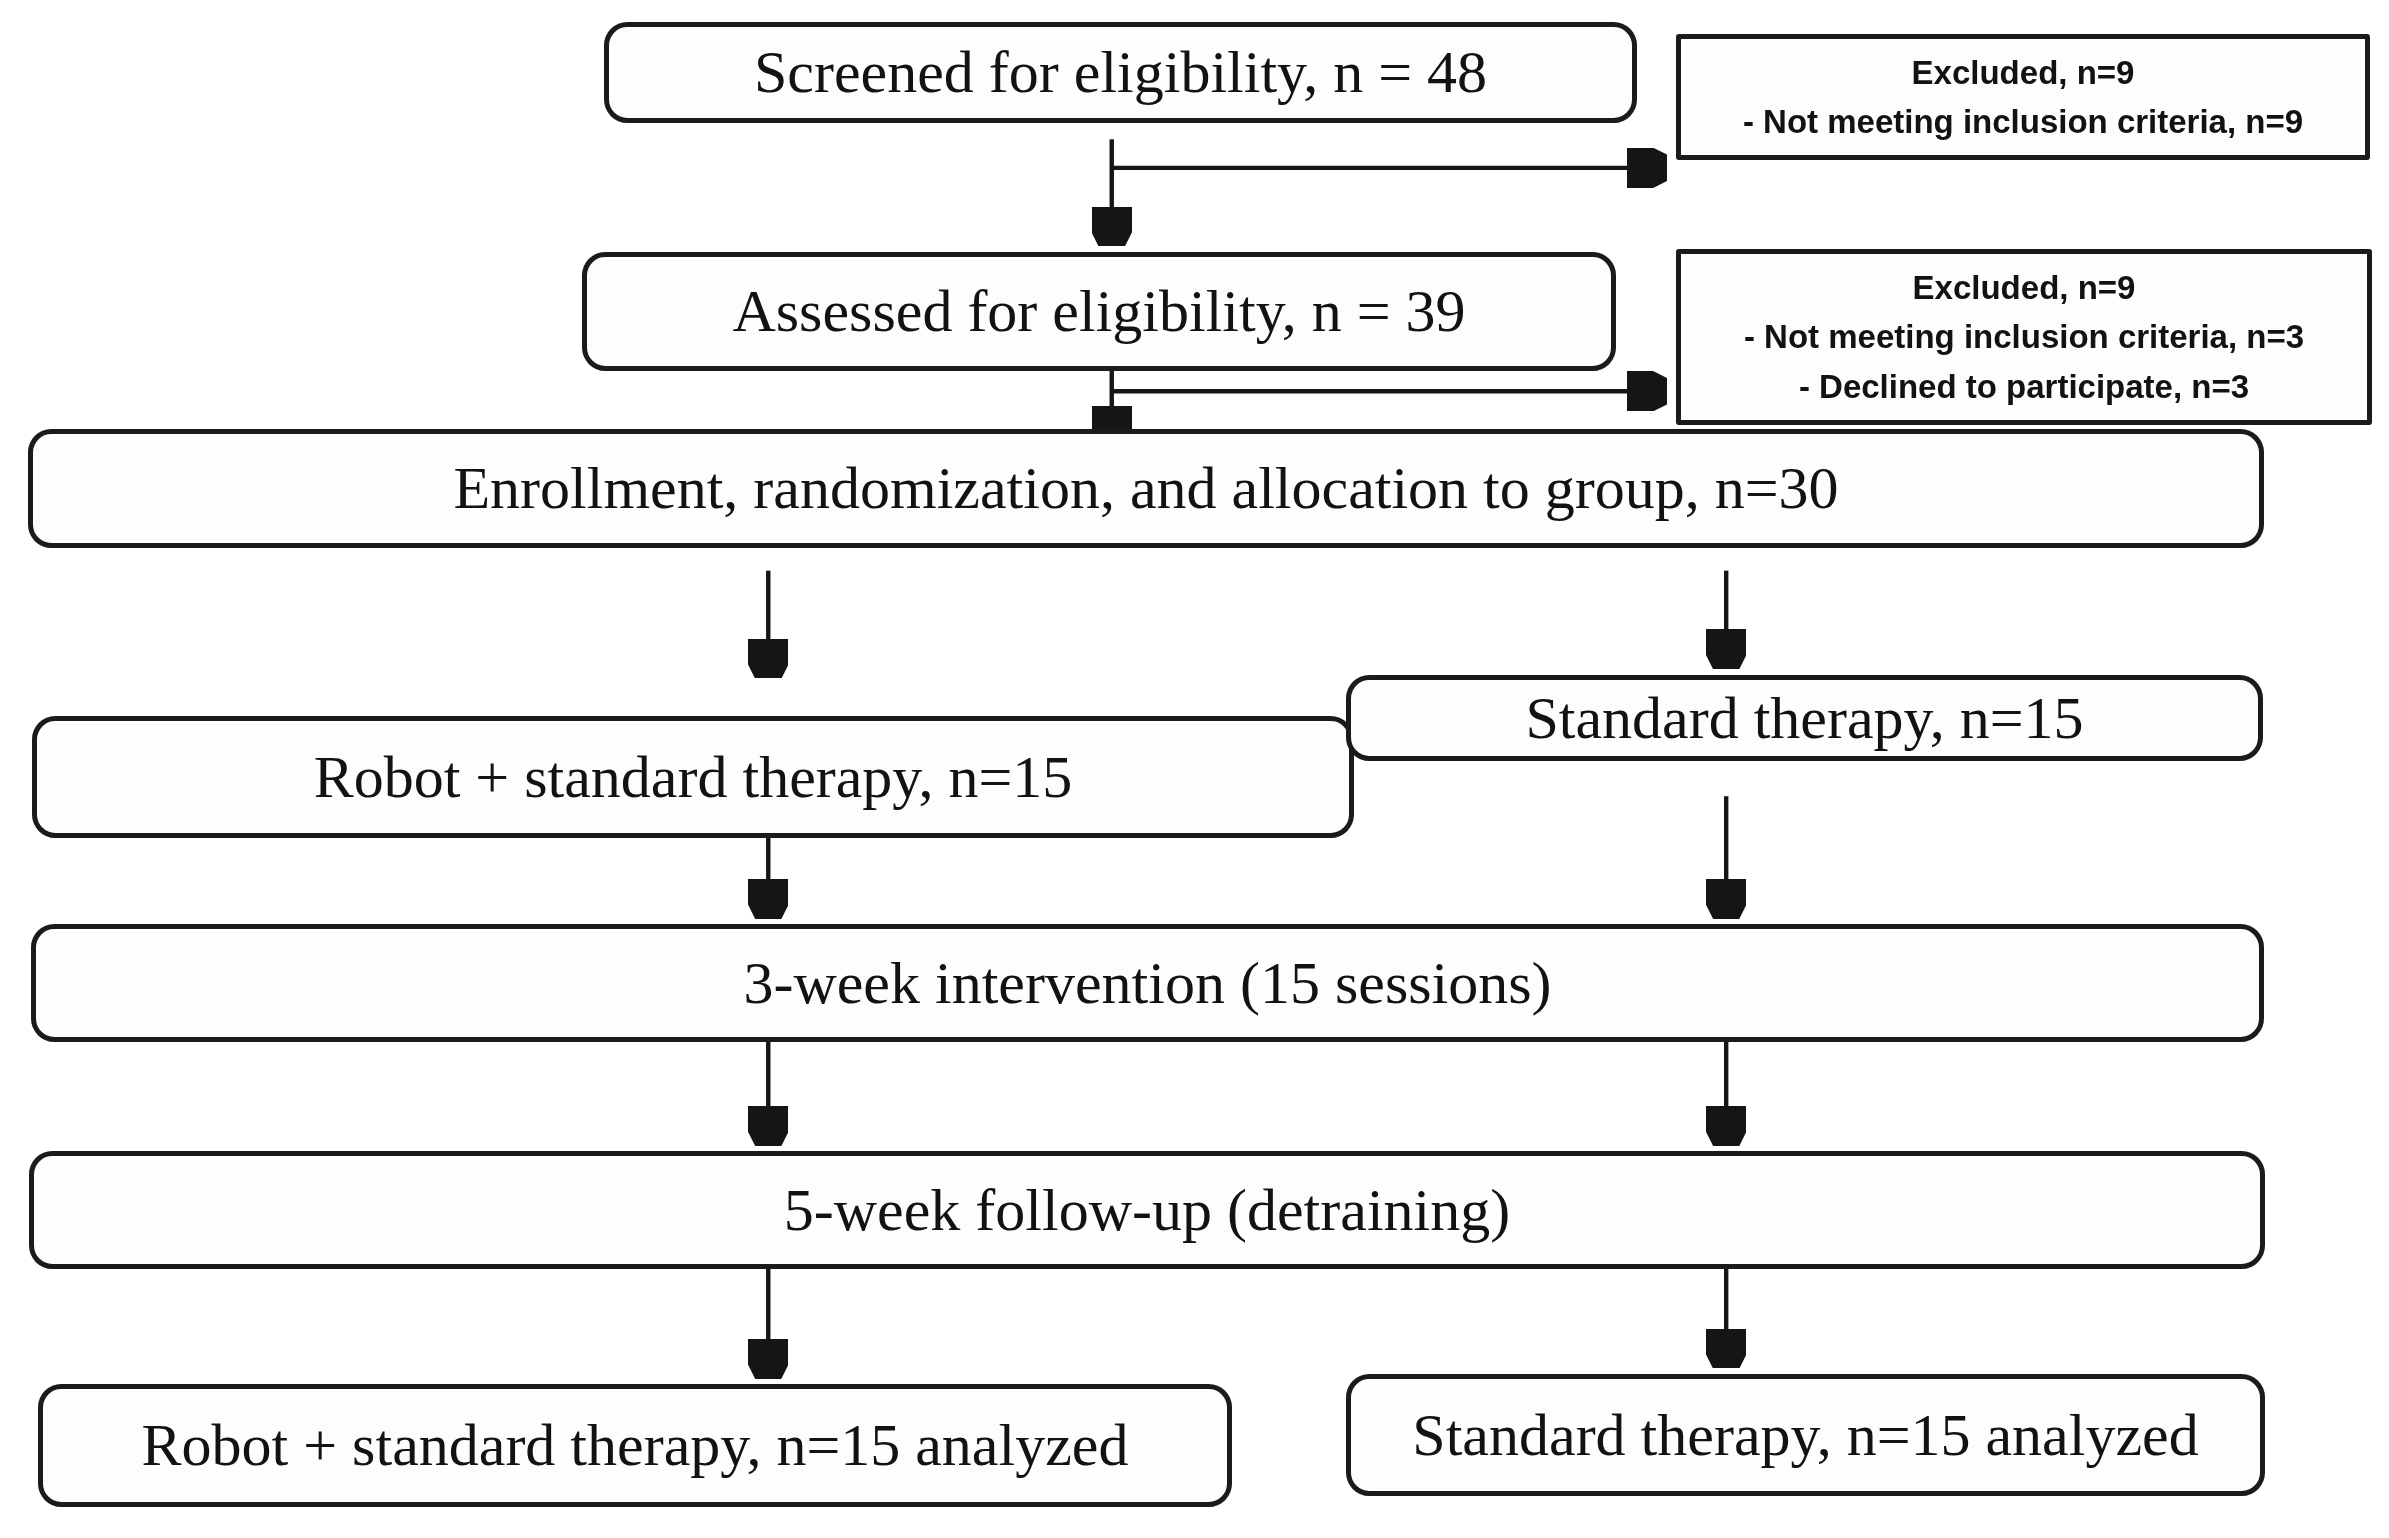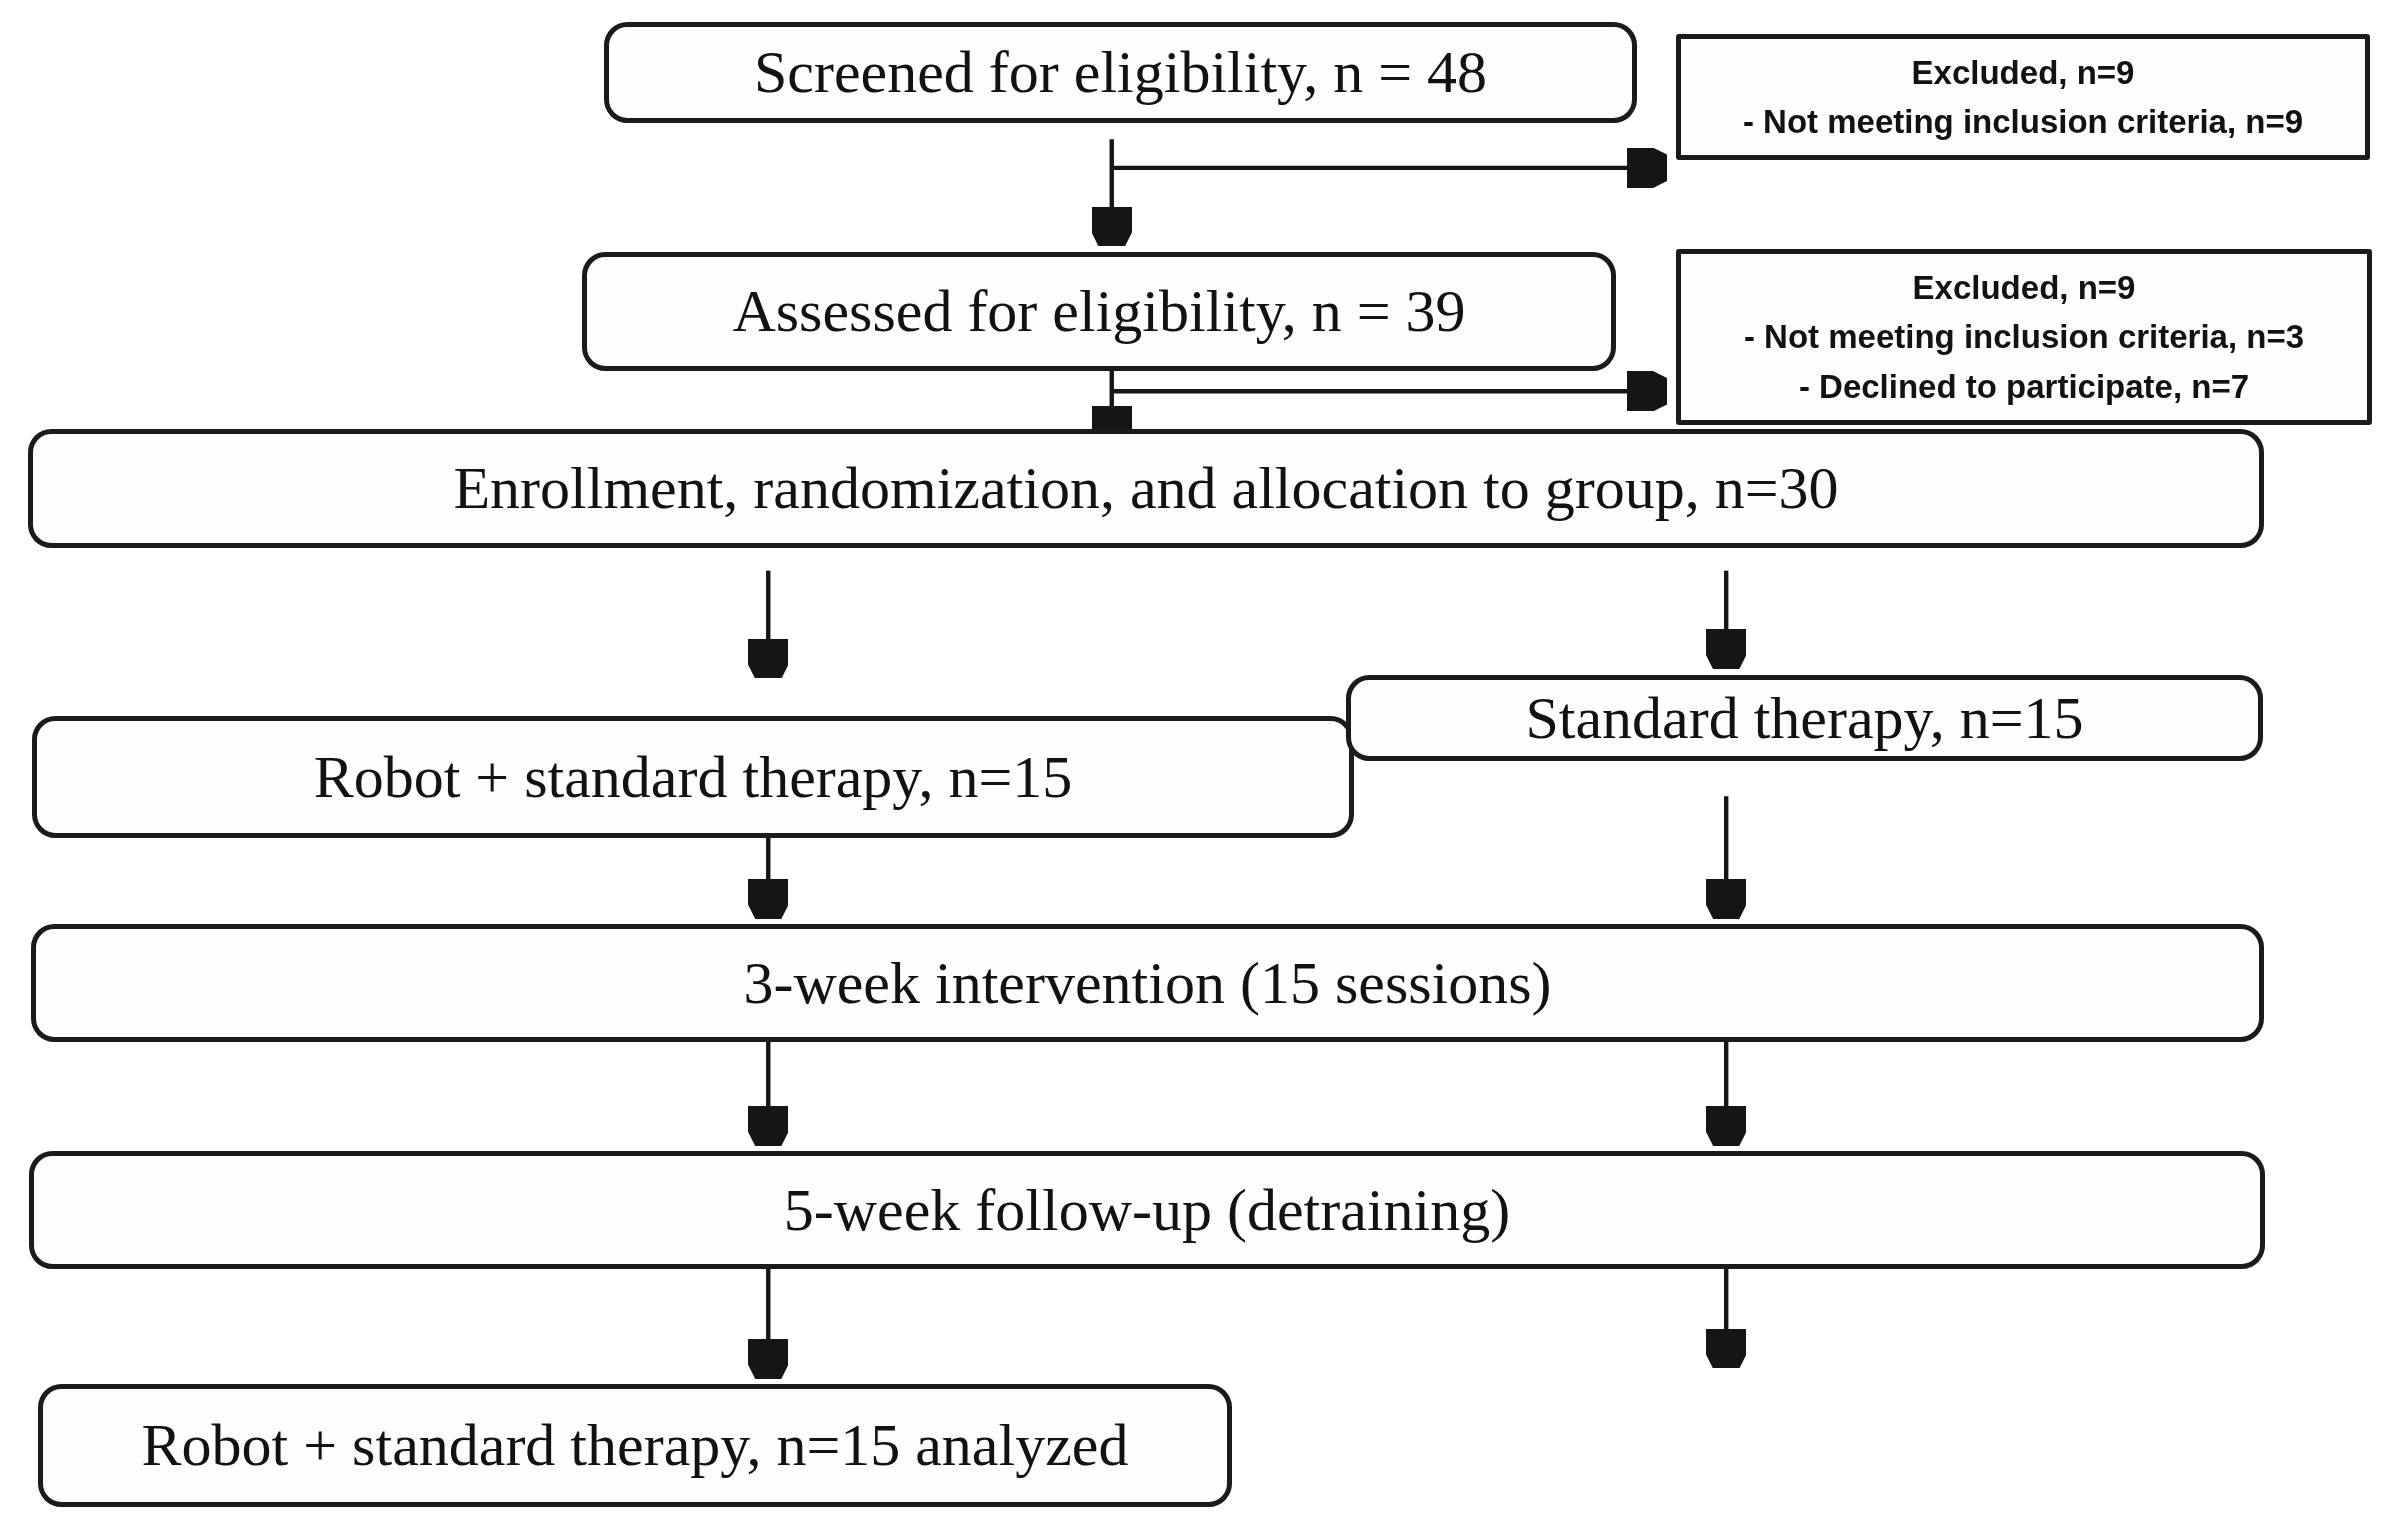--- a/index.html
+++ b/index.html
@@ -83,30 +83,31 @@
   <div class="box box--excluded" style="left:1676px; top:34px; width:694px; height:126px;">
     <div>Excluded, n=9</div>
     <div>- Not meeting inclusion criteria, n=9</div>
   </div>
 
   <div class="box" style="left:582px; top:252px; width:1034px; height:119px;">Assessed for eligibility, n = 39</div>
 
   <div class="box box--excluded" style="left:1676px; top:249px; width:696px; height:176px;">
     <div>Excluded, n=9</div>
     <div>- Not meeting inclusion criteria, n=3</div>
-    <div>- Declined to participate, n=7</div>
+    <div>- Declined to participate, n=3</div>
   </div>
 
   <div class="box" style="left:28px; top:429px; width:2236px; height:119px;">Enrollment, randomization, and allocation to group, n=30</div>
 
   <div class="box" style="left:32px; top:684px; width:1322px; height:122px;margin-top:32px;">Robot + standard therapy, n=15</div>
 
   <div class="box" style="left:1346px; top:675px; width:917px; height:86px;">Standard therapy, n=15</div>
 
   <div class="box" style="left:31px; top:924px; width:2233px; height:118px;">3-week intervention (15 sessions)</div>
 
   <div class="box" style="left:29px; top:1151px; width:2236px; height:118px;">5-week follow-up (detraining)</div>
 
   <div class="box" style="left:38px; top:1384px; width:1194px; height:123px;">Robot + standard therapy, n=15 analyzed</div>
 
+  <div class="box" style="left:1346px; top:1374px; width:919px; height:122px;">Standard therapy, n=15 analyzed</div>
 
 </div>
 
 
 </body></html>

